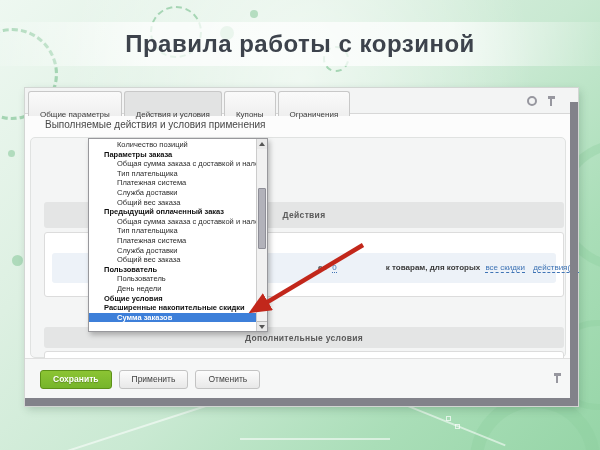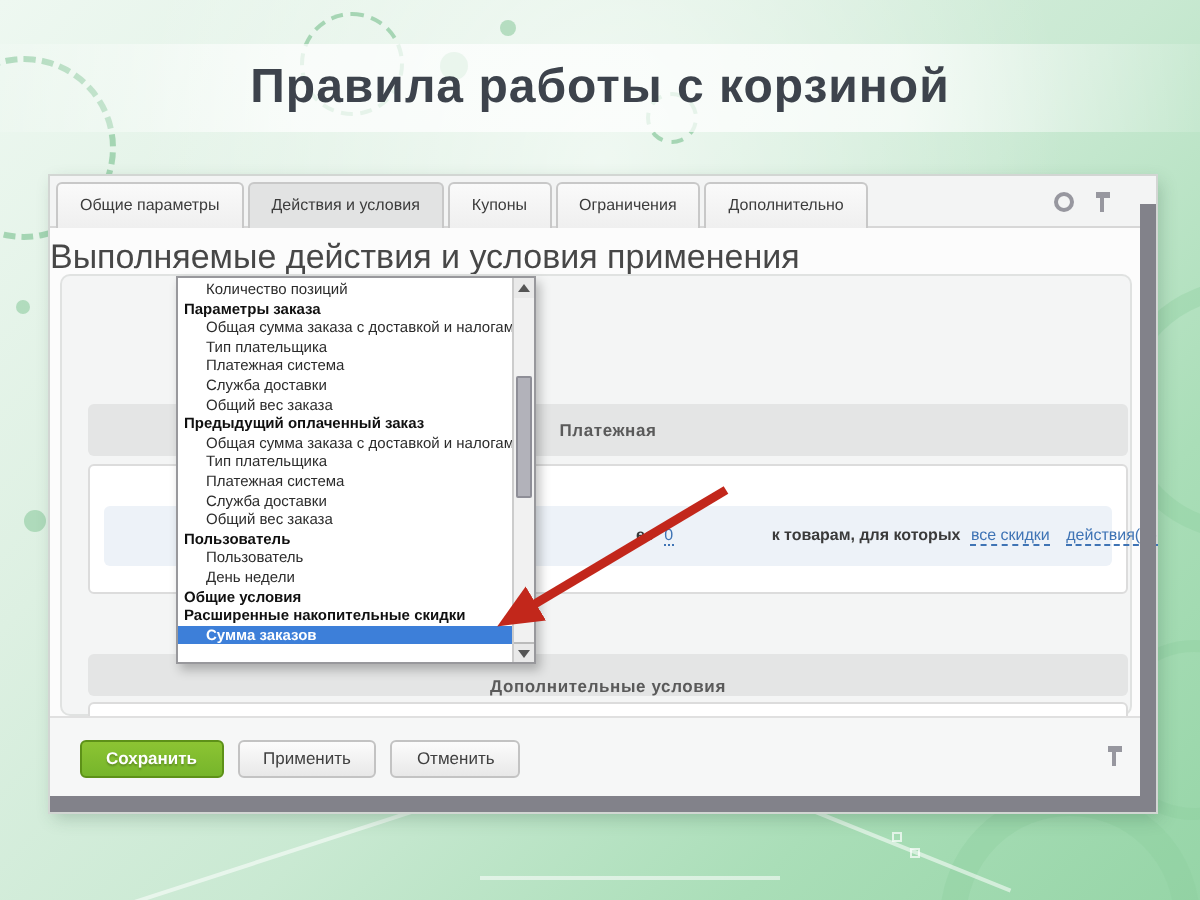--- a/index.html
+++ b/index.html
@@ -25,42 +25,42 @@
   }
   .slide-title { font-size:24px; font-weight:bold; color:var(--title-color); letter-spacing:.5px; }
   
   .card {
     position:absolute; left:25px; top:88px; width:553px; height:318px;
     background:#fcfcfc; box-shadow:0 0 0 1px #d2d6d3, 2px 3px 8px rgba(40,80,55,.25);
   }
   .tabbar { position:absolute; left:0; top:0; width:553px; height:26px; background:#f3f4f4; border-bottom:1px solid #d7d7d7; }
   .tabs { position:absolute; left:3px; top:3px; display:flex; gap:2px; }
   .tab {
-    height:23px; line-height:21px; padding:0 11px; font-size:8px; color:#3c3c3c;
+    height:23px; line-height:21px; padding:12px 11px; font-size:8px; color:#3c3c3c;
     background:linear-gradient(#fafafa,#efefef); border:1px solid #c8c8c8; border-bottom:none;
     border-radius:3px 3px 0 0; white-space:nowrap; cursor:pointer;
   }
   .tab.active { background:#e2e3e3; font-weight:normal; }
   .tab-icons { position:absolute; right:22px; top:7px; display:flex; gap:10px; align-items:center; }
   .gear { width:10px; height:10px; border:2.5px solid #97979f; border-radius:50%; }
   .pin { position:relative; width:9px; height:12px; }
   .pin::before { content:""; position:absolute; left:1px; top:1px; width:7px; height:3px; background:#97979f; }
   .pin::after  { content:""; position:absolute; left:3px; top:4px; width:2px; height:7px; background:#97979f; }
-  .heading { position:absolute; left:0; top:31px; font-size:17px; color:#474747; }
+  .heading { position:absolute; left:20px; top:31px; font-size:10px; color:#474747; }
   .outer-panel {
     position:absolute; left:5px; top:49px; width:536px; height:221px;
     background:#f4f5f5; border:1px solid #e0e2e1; border-radius:5px;
   }
   .sec-bar {
     position:absolute; left:13px; width:520px; background:#e4e5e5; border-radius:3px;
     display:flex; align-items:center; justify-content:center;
     font-size:8.5px; font-weight:bold; color:#5a5a5a; letter-spacing:.3px;
   }
   .bar-actions { top:64px; height:26px; }
-  .bar-extra   { top:189px; height:21px;align-items:flex-end; }
+  .bar-extra   { top:189px; height:21px; }
   .sec-panel { position:absolute; left:13px; width:520px; background:#fff; border:1px solid #dcdcdc; border-radius:3px; }
   .panel-actions { top:94px; height:65px; }
   .panel-extra   { top:213px; height:40px; }
   .cond-row {
     position:absolute; left:7px; top:20px; width:504px; height:30px;
     background:#edf2f8; border-radius:3px; line-height:30px; white-space:nowrap;
     padding-left:222px; font-size:8px; color:#333;
   }
   .cond-bold { font-weight:bold; color:#3a3a3a;padding-left:44px; }
   .cond-link { color:var(--link-blue); text-decoration:none; border-bottom:1px dashed var(--link-blue); margin:0 3px; cursor:pointer; }
@@ -70,22 +70,22 @@
     background:linear-gradient(#fefefe,#ebebeb); border:1px solid #9b9b9b; border-radius:3px;
     font-size:8px; color:#333; line-height:14px; padding-left:6px; cursor:pointer;
   }
   .chev { position:absolute; right:5px; top:5px; width:0; height:0; border-left:3.5px solid transparent; border-right:3.5px solid transparent; border-top:4.5px solid #3a3a3a; }
   
   .dropdown {
     position:absolute; left:63px; top:50px; width:180px; height:194px; z-index:5;
     background:#fff; border:1px solid #98989c; box-shadow:2px 3px 5px rgba(0,0,0,.25);
   }
   .dd-items { position:absolute; left:0; top:1px; right:11px; bottom:1px; overflow:hidden; }
-  .dd-row { height:9.6px; line-height:9.6px; font-size:7.5px; color:#2c2c2c; padding-left:14px; white-space:nowrap; overflow:hidden; cursor:pointer; }
-  .dd-row.group { font-weight:bold; padding-left:3px; color:#101010; }
+  .dd-row { height:9.6px; line-height:9.6px; font-size:7.5px; color:#2c2c2c; padding-left:28px; white-space:nowrap; overflow:hidden; cursor:pointer; }
+  .dd-row.group { font-weight:bold; padding-left:3px; color:#101010;margin-left:12px; }
   .dd-row.selected { background:var(--selection-blue); color:#fff;font-weight:bold; }
   .dd-scroll { position:absolute; right:0; top:0; bottom:0; width:11px; background:#f1f1f1; border-left:1px solid #ccc; }
   .dd-up, .dd-down { position:absolute; left:0; width:10px; height:10px; background:#e9e9e9; display:flex; align-items:center; justify-content:center; cursor:pointer; }
   .dd-up { top:0; } .dd-down { bottom:0; border-top:1px solid #bbb; }
   .tri-up { width:0; height:0; border-left:3px solid transparent; border-right:3px solid transparent; border-bottom:4px solid #555; }
   .tri-down { width:0; height:0; border-left:3px solid transparent; border-right:3px solid transparent; border-top:4px solid #555; }
   .dd-thumb { position:absolute; left:1px; top:49px; width:8px; height:61px; background:#b2b2ba; border:1px solid #8e8e97; border-radius:1px; cursor:grab; }
   
   .btnbar { position:absolute; left:0; top:270px; width:553px; height:40px; background:#f6f7f7; border-top:1px solid #e0e0e0; }
   .btns { position:absolute; left:15px; top:11px; display:flex; gap:7px; }
@@ -141,36 +141,33 @@
         </div>
 
         <div class="tab">
           <span>Купоны</span>
         </div>
 
         <div class="tab">
           <span>Ограничения</span>
         </div>
 
-        <div class="tab">
-          <span>Дополнительно</span>
-        </div>
       </div>
     <div class="tab-icons">
       <span class="gear"></span>
       <span class="pin"></span>
     </div>
   </div>
 
   <div class="heading">Выполняемые действия и условия применения</div>
 
   <div class="outer-panel">
 
     <div class="sec-bar bar-actions">
-      <span>Платежная</span>
+      <span>Действия</span>
     </div>
 
     <div class="sec-panel panel-actions">
       <div class="cond-row">
         <span class="cond-bold">ее</span>
         <a class="cond-link dotted">0</a>
         <span class="cond-bold">к товарам, для которых</span>
         <a class="cond-link">все скидки</a>
         <a class="cond-link">действия(ы)</a>
       </div>

